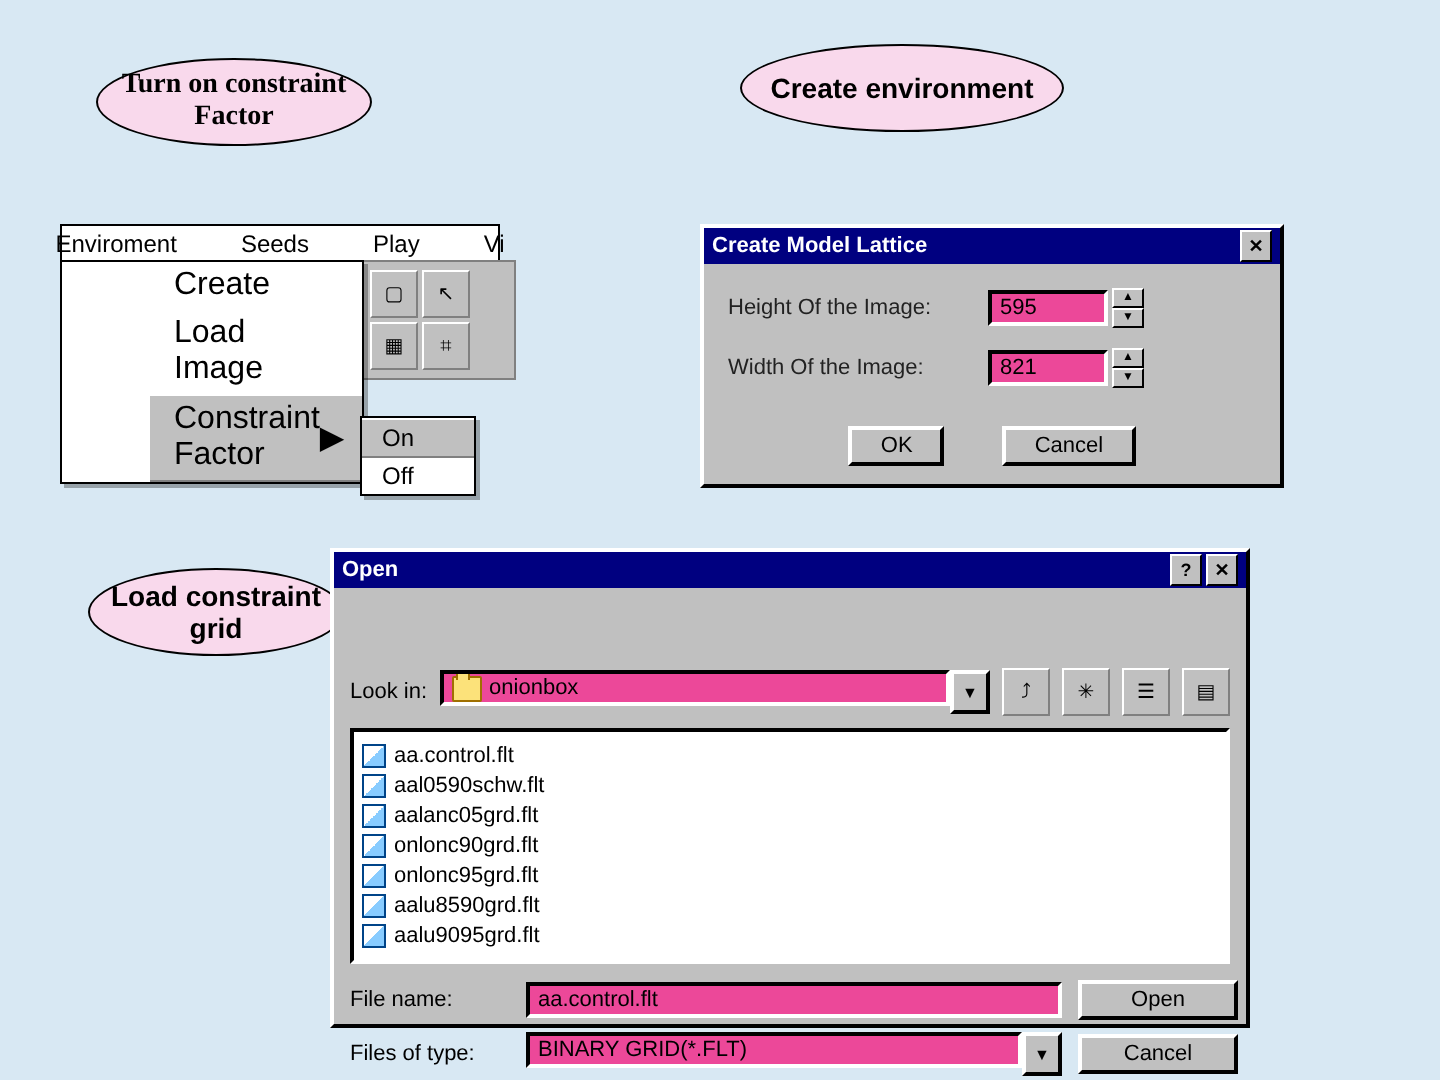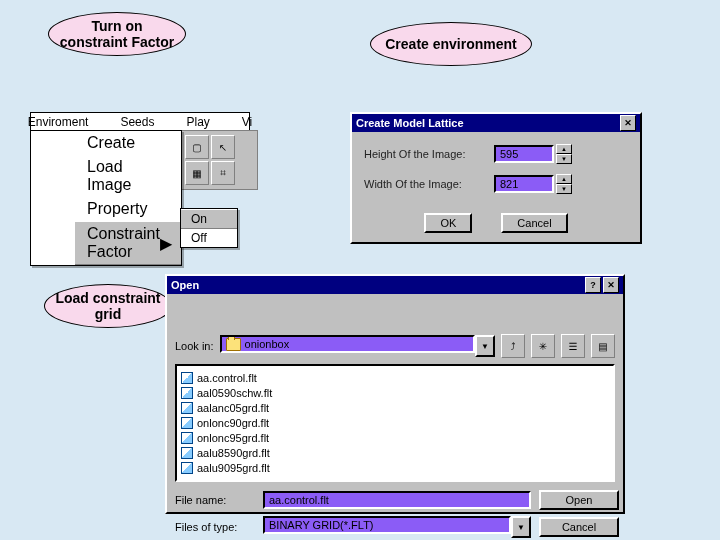--- a/index.html
+++ b/index.html
@@ -66,21 +66,21 @@
   .button95 {
     background: var(--win-face);
     border: 2px solid;
     border-color: var(--win-light) var(--win-black) var(--win-black) var(--win-light);
     padding: 2px 14px;
     font-size: 11px;
     text-align: center;
     cursor: default;
   }
   .field-sunken {
-    background: #8b5cf6;
+    background: #ec4899;
     border: 2px solid;
     border-color: var(--win-black) var(--win-light) var(--win-light) var(--win-black);
     padding: 1px 4px;
     font-size: 11px;
     box-sizing: border-box;
     height: 18px;
     display: flex; align-items: center;
     overflow: hidden;
   }
   .spin {
@@ -228,21 +228,21 @@
     width: 16px; height: 18px;
     background: var(--win-face);
     border: 2px solid;
     border-color: var(--win-light) var(--win-black) var(--win-black) var(--win-light);
     display:flex;align-items:center;justify-content:center;font-size:8px;
   }
 </style>
 </head>
 <body>
 
-<div class="bubble" style="left:48px; top:12px; width:138px; height:44px;">Turn on constraint Factor</div>
+<div class="bubble" style="left:48px; top:29px; width:138px; height:44px;font-family:Liberation Serif, serif;">Turn on constraint Factor</div>
 
 <div class="bubble" style="left:370px; top:22px; width:162px; height:44px;">Create environment</div>
 
 <div class="bubble" style="left:44px; top:284px; width:128px; height:44px;">Load constraint grid</div>
 
 <div id="env-snap">
   <div class="menubar">
     <span class="mitem">Enviroment</span>
     <span class="mitem">Seeds</span>
     <span class="mitem">Play</span>
@@ -252,21 +252,20 @@
   <div class="tool-strip">
     <div class="toolbar-btn">▢</div>
     <div class="toolbar-btn">↖</div>
     <div class="toolbar-btn">▦</div>
     <div class="toolbar-btn">⌗</div>
   </div>
 
   <div class="dropdown">
     <div class="ditem">Create</div>
     <div class="ditem">Load Image</div>
-    <div class="ditem">Property</div>
     <div class="ditem hl">
       <span>Constraint Factor</span>
       <span>▶</span>
     </div>
   </div>
 
   <div class="submenu">
     <div class="sitem sel">On</div>
     <div class="sitem">Off</div>
   </div>

